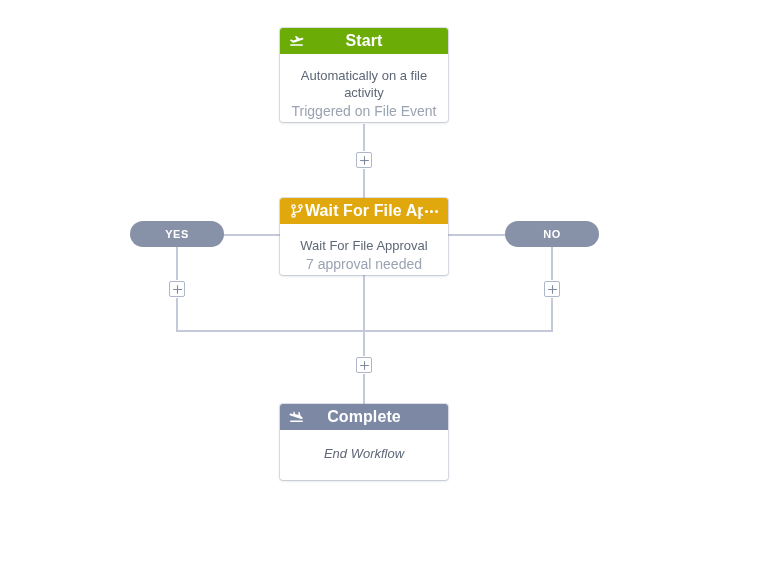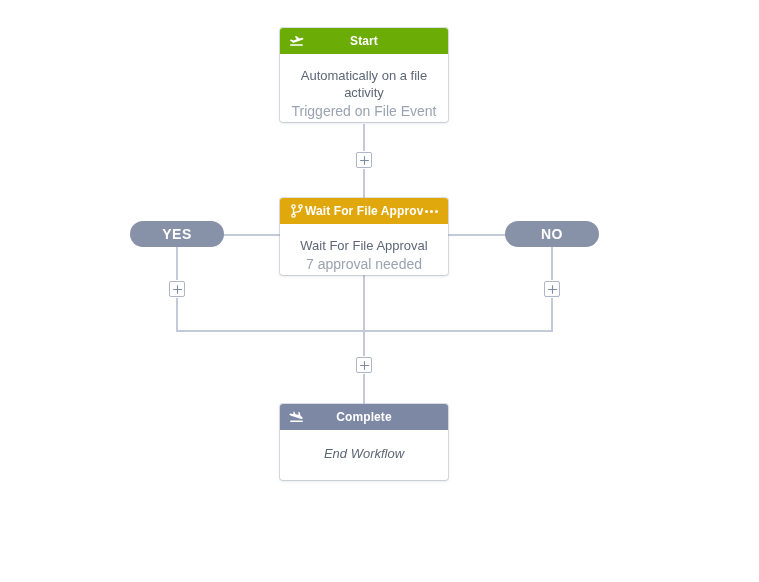--- a/index.html
+++ b/index.html
@@ -69,21 +69,21 @@
     height: 17px;
     flex: 0 0 17px;
     display: flex;
     align-items: center;
     justify-content: center;
   }
   .node-header .hdr-title {
     flex: 1 1 auto;
     text-align: center;
     color: #ffffff;
-    font-size: 12px;
+    font-size: 16px;
     font-weight: bold;
     letter-spacing: .1px;
     line-height: 26px;
     white-space: nowrap;
     overflow: hidden;
   }
   .node-header .hdr-menu {
     width: 17px;
     height: 17px;
     flex: 0 0 17px;
@@ -119,21 +119,21 @@
   }
 
   
   .pill {
     position: absolute;
     width: 94px;
     height: 26px;
     background: #8791a8;
     border-radius: 13px;
     color: #ffffff;
-    font-size: 14px;
+    font-size: 11px;
     font-weight: bold;
     letter-spacing: .5px;
     display: flex;
     align-items: center;
     justify-content: center;
     cursor: pointer;
     z-index: 4;
   }
 
   .dots { display: flex; gap: 2px; }

